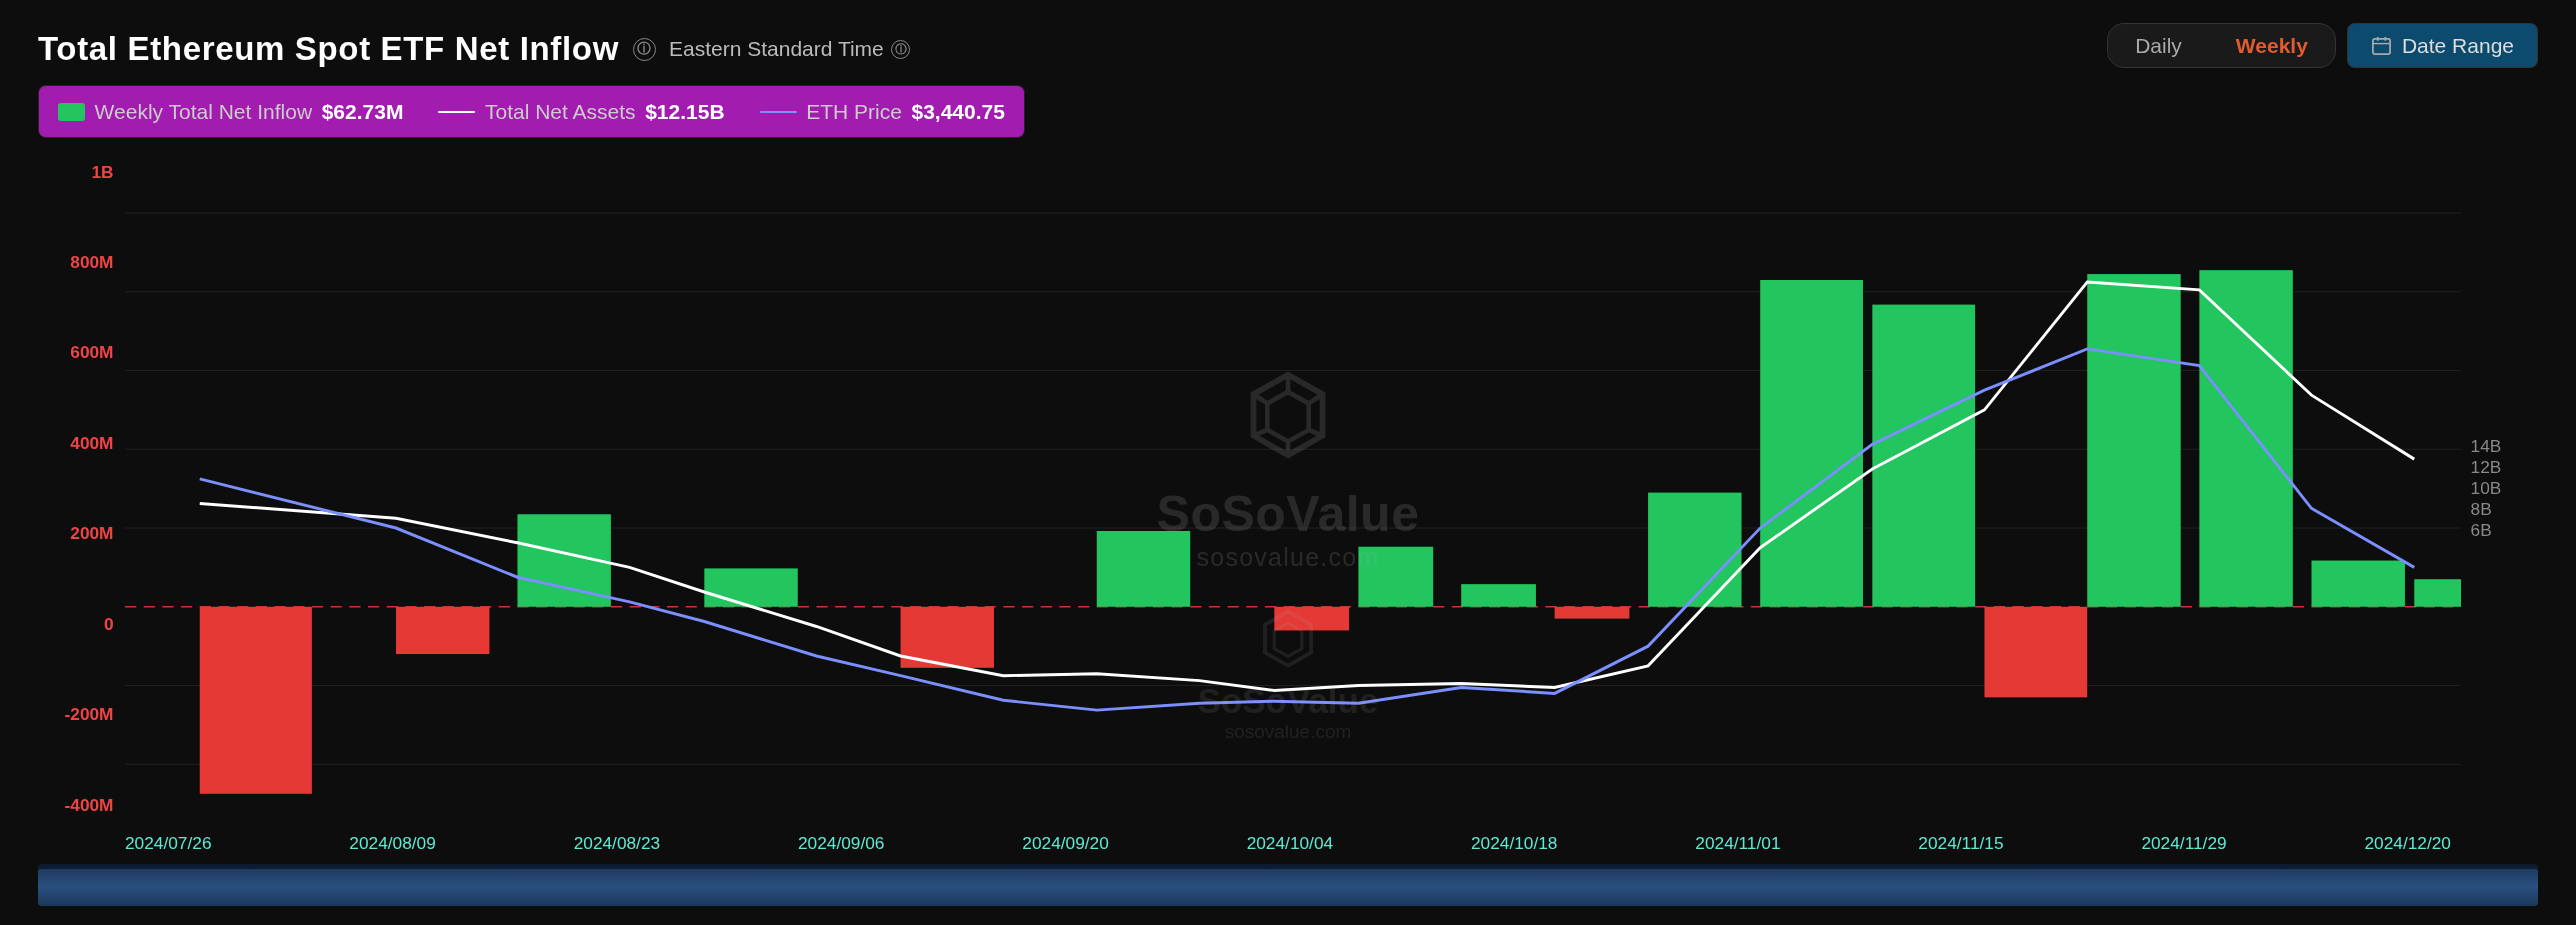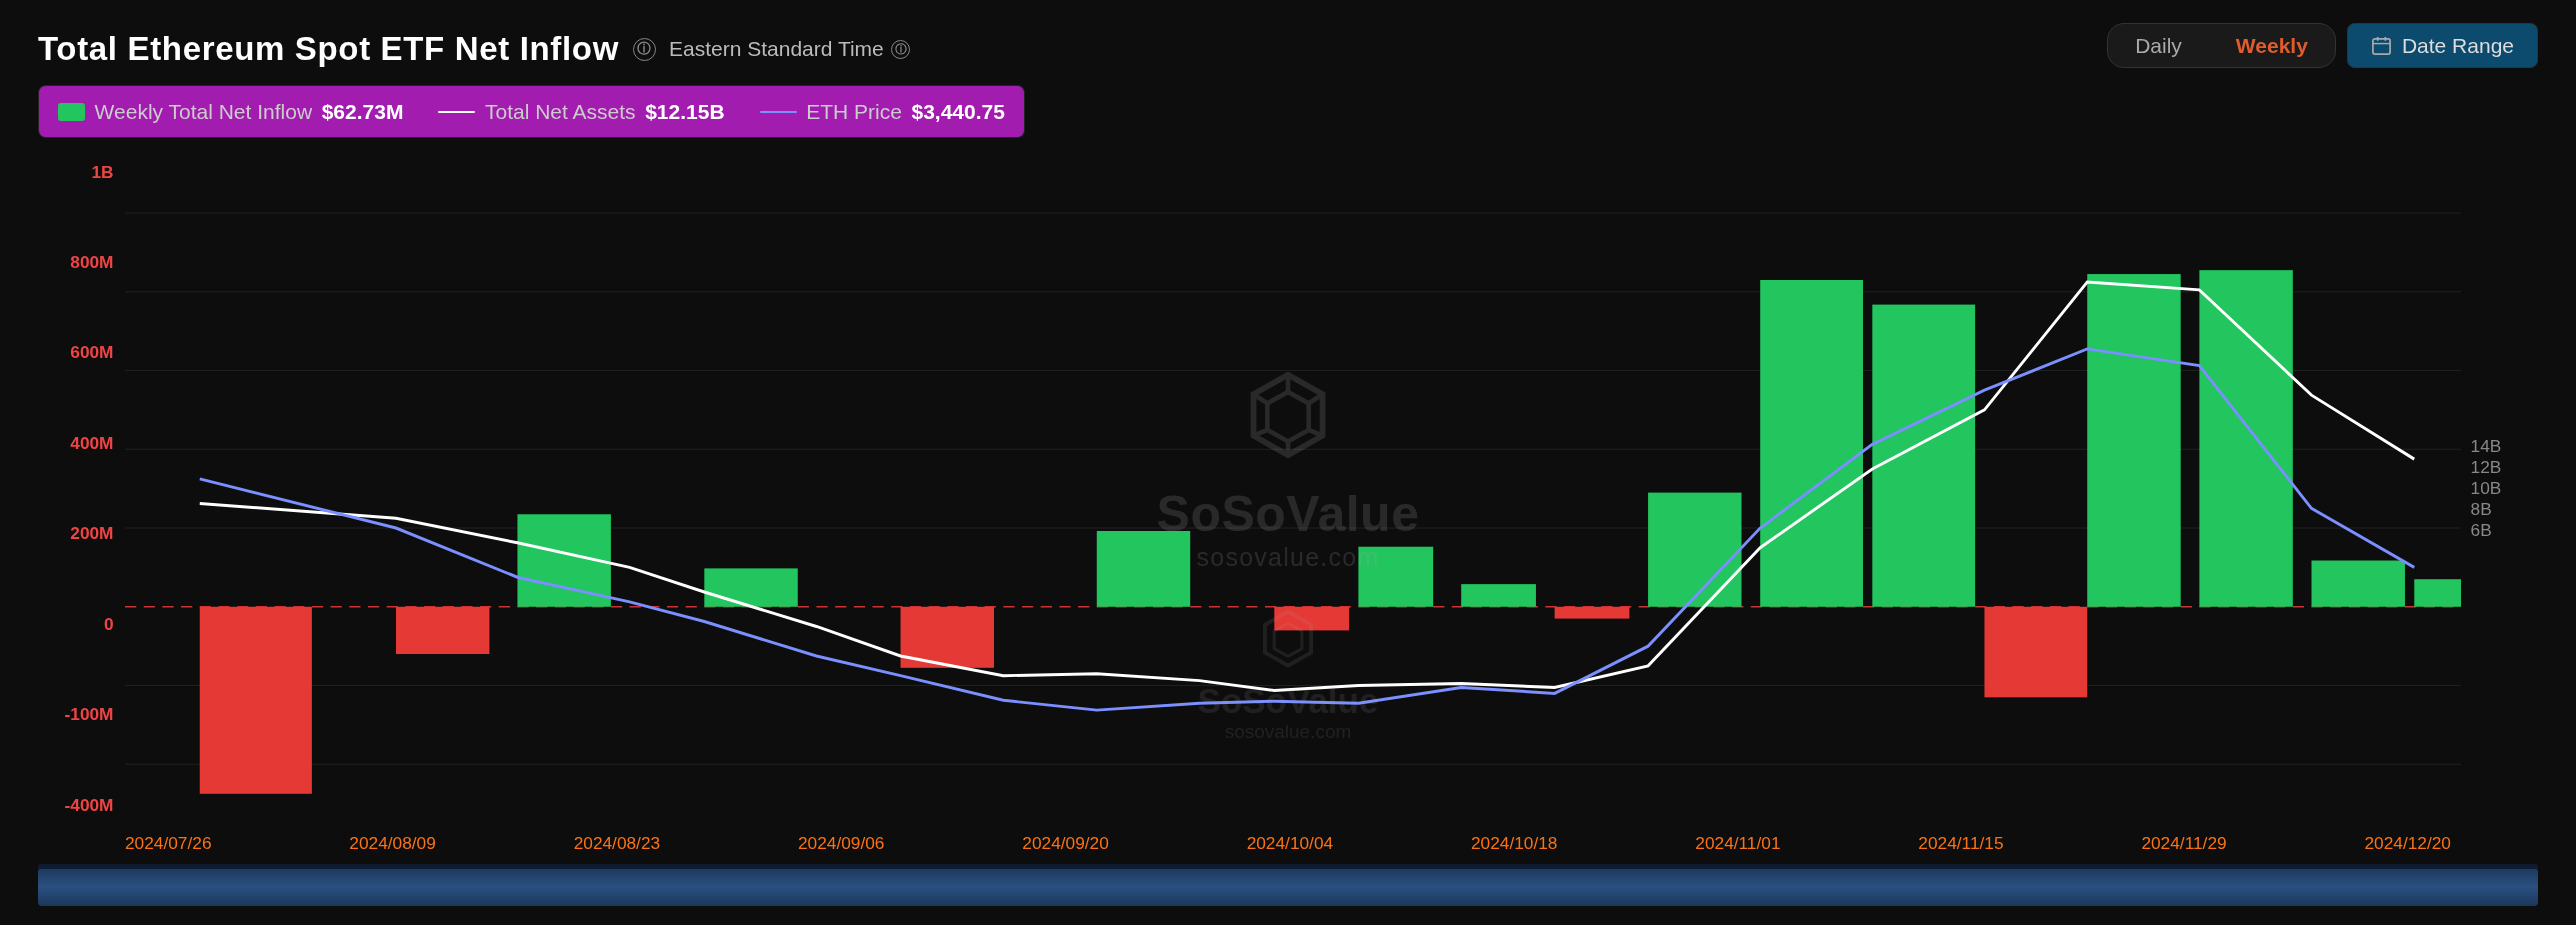--- a/index.html
+++ b/index.html
@@ -257,21 +257,21 @@
     }
     .x-axis-row {
       display: flex;
       align-items: center;
       justify-content: space-between;
       padding: 5.8px 87px 0 87px;
       height: 35px;
     }
     .x-label {
       font-size: 17.3px;
-      color: #f97316;
+      color: #5eead4;
     }
   </style>
 </head>
 <body>
 
 <div class="container">
 
   <div class="header-row">
     <div class="title-area">
       <span class="title-text">Total Ethereum Spot ETF Net Inflow</span>
@@ -319,21 +319,21 @@
   <div class="chart-area">
     <div class="chart-main" style="height: 654px;">
 
       <div class="y-axis-left">
         <span class="y-label">1B</span>
         <span class="y-label">800M</span>
         <span class="y-label">600M</span>
         <span class="y-label">400M</span>
         <span class="y-label">200M</span>
         <span class="y-label">0</span>
-        <span class="y-label">-100M</span>
+        <span class="y-label">-200M</span>
         <span class="y-label">-400M</span>
       </div>
 
       <div class="y-axis-right">
         <span class="y-label-right">14B</span>
         <span class="y-label-right">12B</span>
         <span class="y-label-right">10B</span>
         <span class="y-label-right">8B</span>
         <span class="y-label-right">6B</span>
       </div>

